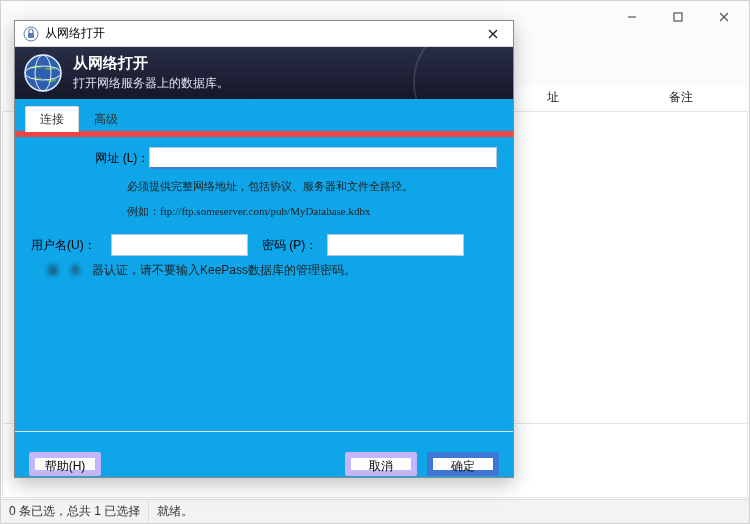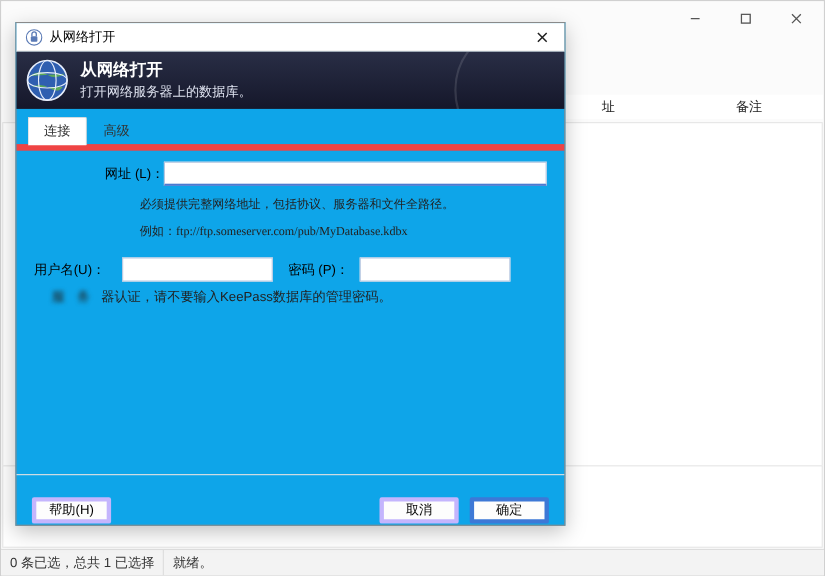--- a/index.html
+++ b/index.html
@@ -75,22 +75,22 @@
   .select { width: 350px; display:flex; align-items:center; justify-content:space-between;
     padding-right: 4px; cursor: default; }
   .select .chev { color:#666; font-size: 10px; }
 
   .note { margin: 6px 0 2px 16px; color: #222; display:flex; align-items:flex-end; }
   .note .blur { filter: blur(2px); margin-right:6px; letter-spacing:4px; font-family:"SimSun"; }
 
   .dlg-footer { height: 46px; border-top: 1px solid #e3e3e3; display: flex;
     align-items: center; padding: 0 14px; gap: 10px; }
   .dlg-footer .spacer { flex: 1; }
-  .btn { width: 72px; height: 24px; border: 4px solid #c4b5fd; background: #fdfdfd;
-    display: flex; align-items: flex-end; justify-content: center; border-radius: 2px;
+  .btn { width: 72px; height: 24px; border: 6px solid #c4b5fd; background: #fdfdfd;
+    display: flex; align-items: flex-start; justify-content: center; border-radius: 2px;
     cursor: default; margin-top: 18px; }
   .btn.primary { border-color: #3d78d6; color: #111; }
 </style>
 </head>
 <body>
 
 <div class="main-window">
   <div class="main-titlebar">
     <div class="title-btn">
       <svg viewBox="0 0 10 10">

